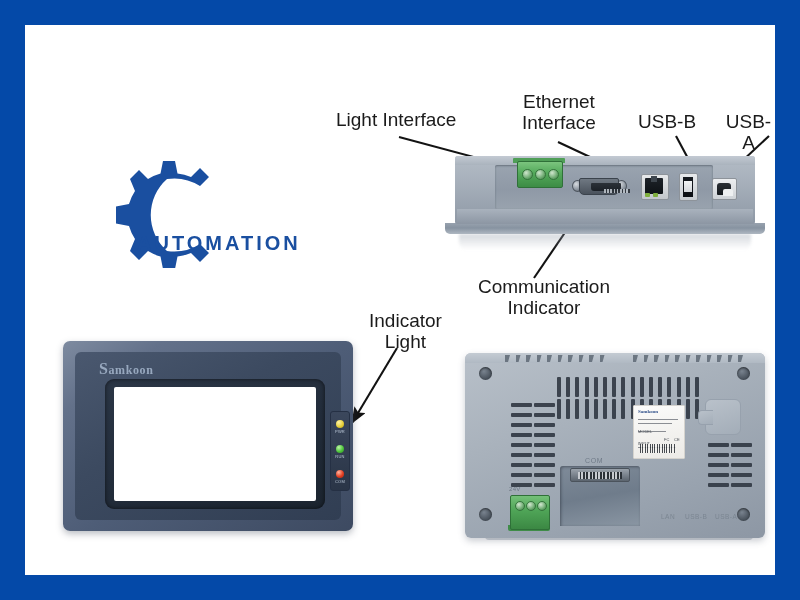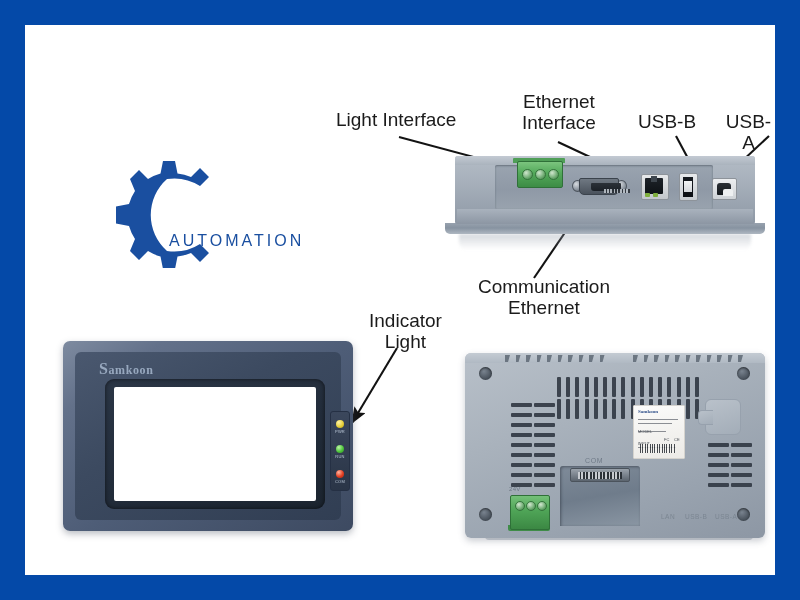--- a/index.html
+++ b/index.html
@@ -26,22 +26,22 @@
   
   #logo{position:absolute;left:78px;top:128px;width:190px;height:115px;}
   #logo svg{display:block;}
   .logo-ht{
     position:absolute;left:56px;top:44px;
     font-size:37px;font-weight:bold;color:#111111;
     letter-spacing:1px;line-height:1;
     font-family:"Liberation Sans", sans-serif;
   }
   .logo-auto{
-    position:absolute;left:66px;top:80px;
-    font-size:16px;font-weight:normal;color:#1a4fa0;
+    position:absolute;left:34px;top:80px;
+    font-size:20px;font-weight:bold;color:#1a4fa0;
     letter-spacing:3.0px;line-height:1;
     font-family:"Liberation Sans", sans-serif;
   }
 
   
   .callout{
     position:absolute;
     color:#1b1b1b;
     font-size:19px;
     line-height:1.12;
@@ -387,21 +387,21 @@
 
       <line x1="372" y1="323" x2="327" y2="398" stroke="#131313" stroke-width="2.1" marker-end="url(#ah)"></line>
     </svg>
 
     <div class="callout" id="lbl-power">Light Interface</div>
     <div class="callout" id="lbl-eth">Ethernet
 Interface</div>
     <div class="callout" id="lbl-usbb">USB-B</div>
     <div class="callout" id="lbl-usba">USB-A</div>
     <div class="callout" id="lbl-comm">Communication
-Ethernet</div>
+Indicator</div>
     <div class="callout" id="lbl-indicator">Indicator
 Light</div>
 
     <div id="dev-top">
       <div class="edge-reflect"></div>
       <div class="edge-base"></div>
       <div class="edge-body">
         <div class="edge-top-strip"></div>
         <div class="edge-recess"></div>
         <div class="edge-lowerlip"></div>

